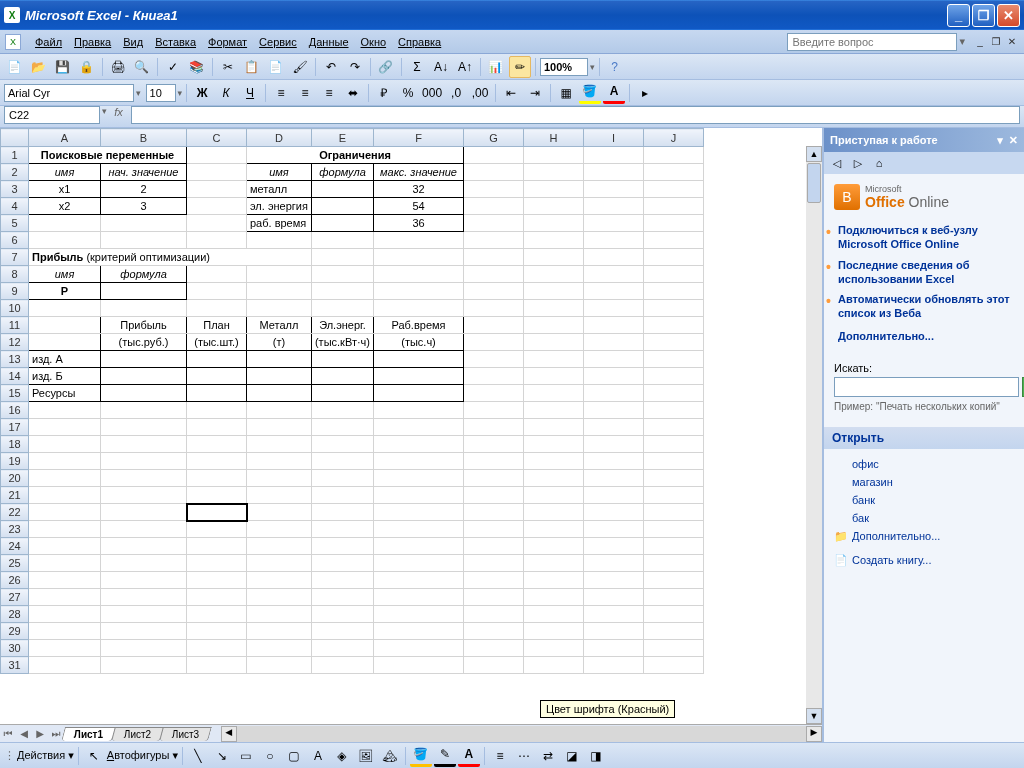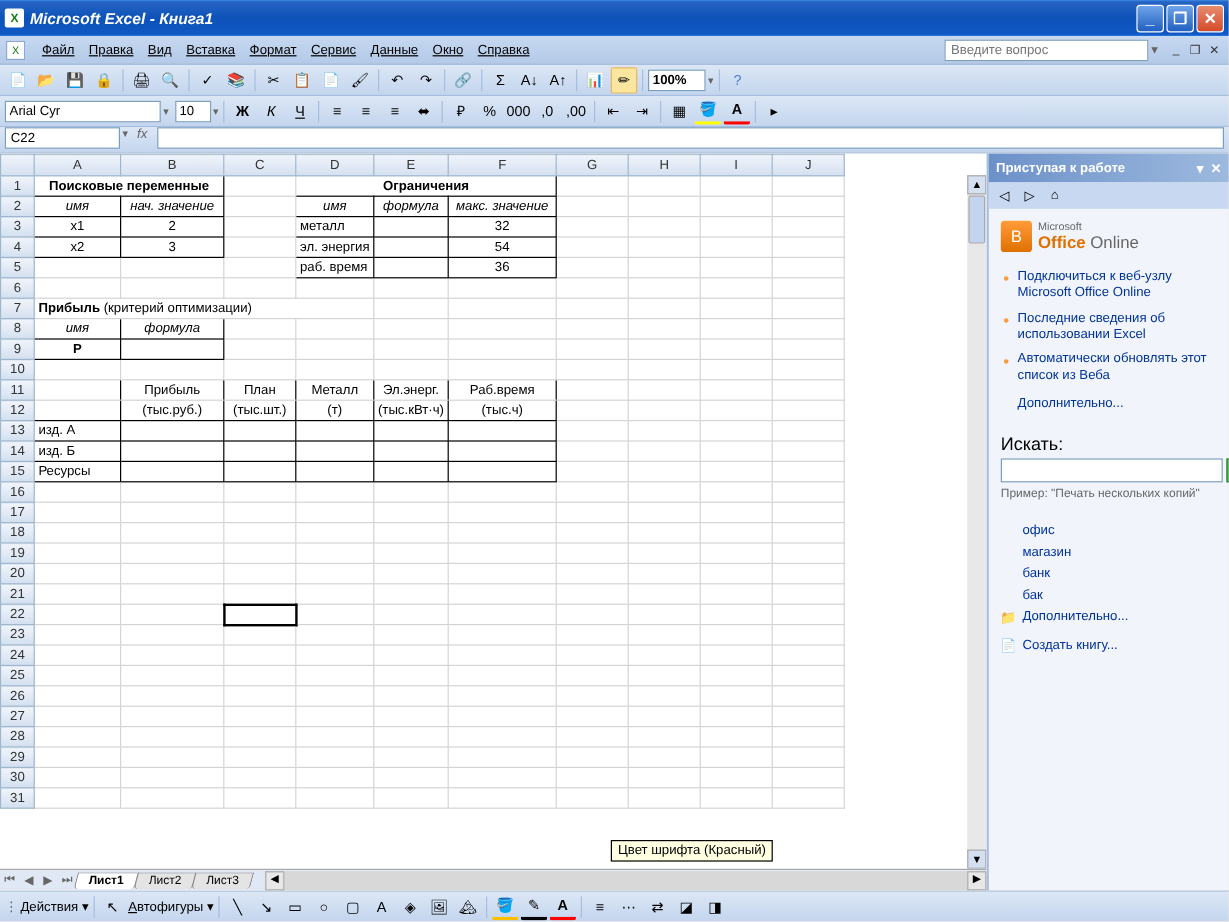--- a/index.html
+++ b/index.html
@@ -72,26 +72,26 @@
 
 
 .drawbar { height: 26px; background: linear-gradient(to bottom, #dce7f5, #c3d5ee); display: flex; align-items: center; padding: 0 4px; border-top: 1px solid #a5bde0; gap:2px; font-size:11px; }
 
 
 .tphead { height: 24px; background: linear-gradient(to right, #6c91c9, #9db9de); color:#fff; font-weight:bold; font-size:11px; display:flex; align-items:center; padding:0 6px; }
 .tpnav { height:22px; background:#c7d8f0; display:flex; align-items:center; padding:0 4px; gap:3px; }
 .tpnav span { width:18px; height:18px; display:flex; align-items:center; justify-content:center; border-radius:2px; }
 .tplogo { padding:10px; display:flex; align-items:center; gap:5px; }
 .tplogo .lg { width:26px; height:26px; background:linear-gradient(to bottom,#ff9c3a,#e07000); border-radius:3px; display:flex; align-items:center; justify-content:center; color:#fff; font-size:14px; }
-.tplist { padding: 0 10px 10px; }
+.tplist { padding: 0 0 10px; font-weight: bold; }
 .tplist .item { padding: 3px 0 3px 14px; position:relative; color:#003399; font-size:11px; line-height:1.3; }
 .tplist .item::before { content:"•"; position:absolute; left:2px; color:#ff9c3a; font-size:14px; }
 .tplist .more { padding: 6px 0 0 14px; color:#003399; font-size:11px; }
 .tpsearch { padding:10px; }
-.tpsearch label { font-size:15px; display:block; margin-bottom:3px; }
+.tpsearch label { font-size:11px; display:block; margin-bottom:3px; }
 .tpsearch .row { display:flex; gap:3px; }
 .tpsearch input { flex:1; border:1px solid #7b9ebd; height:20px; padding:0 3px; }
 .tpsearch .go { width:20px; height:20px; background:#4caf50; color:#fff; display:flex; align-items:center; justify-content:center; border:1px solid #3a8a3e; }
 .tpsearch .ex { font-size:10px; color:#666; margin-top:4px; }
 .tpsection { background: linear-gradient(to bottom, #d2ddf0, #c3d5ee); padding:4px 8px; font-weight:bold; color:#003399; font-size:12px; margin-top:5px; }
 .tplinks { padding: 6px 10px; }
 .tplinks .lk { padding: 3px 0 3px 18px; color:#003399; font-size:11px; position:relative; }
 .tplinks .lk.folder::before { content:"📁"; position:absolute; left:0; font-size:11px; }
 .tplinks .lk.new::before { content:"📄"; position:absolute; left:0; font-size:11px; }
 
@@ -678,20 +678,21 @@
       <div class="more">Дополнительно...</div>
     </div>
     <div class="tpsearch">
       <label>Искать:</label>
       <div class="row">
         <input style="">
         <div class="go">→</div>
       </div>
       <div class="ex">Пример: "Печать нескольких копий"</div>
     </div>
+    <div class="tpsection">Открыть</div>
     <div class="tplinks">
       <div class="lk">офис</div>
       <div class="lk">магазин</div>
       <div class="lk">банк</div>
       <div class="lk">бак</div>
       <div class="lk folder">Дополнительно...</div>
       <div class="lk new" style="margin-top:6px">Создать книгу...</div>
     </div>
   </div>
 </div>
@@ -719,13 +720,13 @@
       <b>A</b>
     </div>
   <div class="tsep"></div>
   <div class="tb">≡</div>
   <div class="tb">⋯</div>
   <div class="tb">⇄</div>
   <div class="tb">◪</div>
   <div class="tb">◨</div>
 </div>
 
-<div class="tooltip" style="left:509px;top:700px">Цвет шрифта (Красный)</div>
+<div class="tooltip" style="left:540px;top:700px">Цвет шрифта (Красный)</div>
 
 </body></html>

